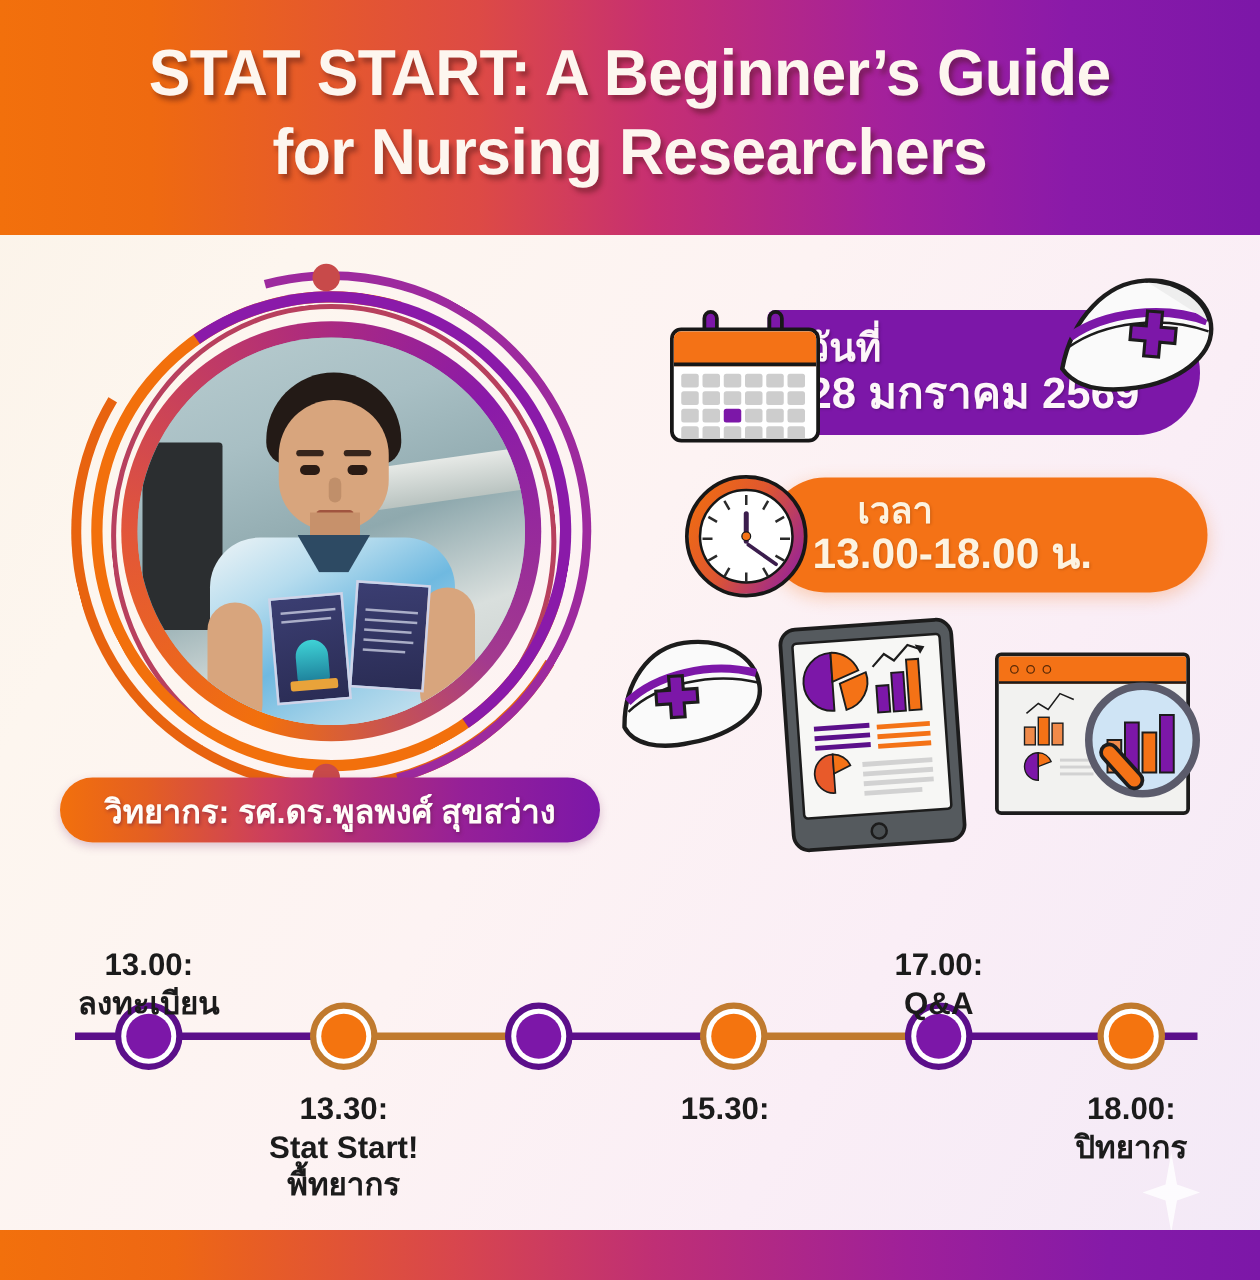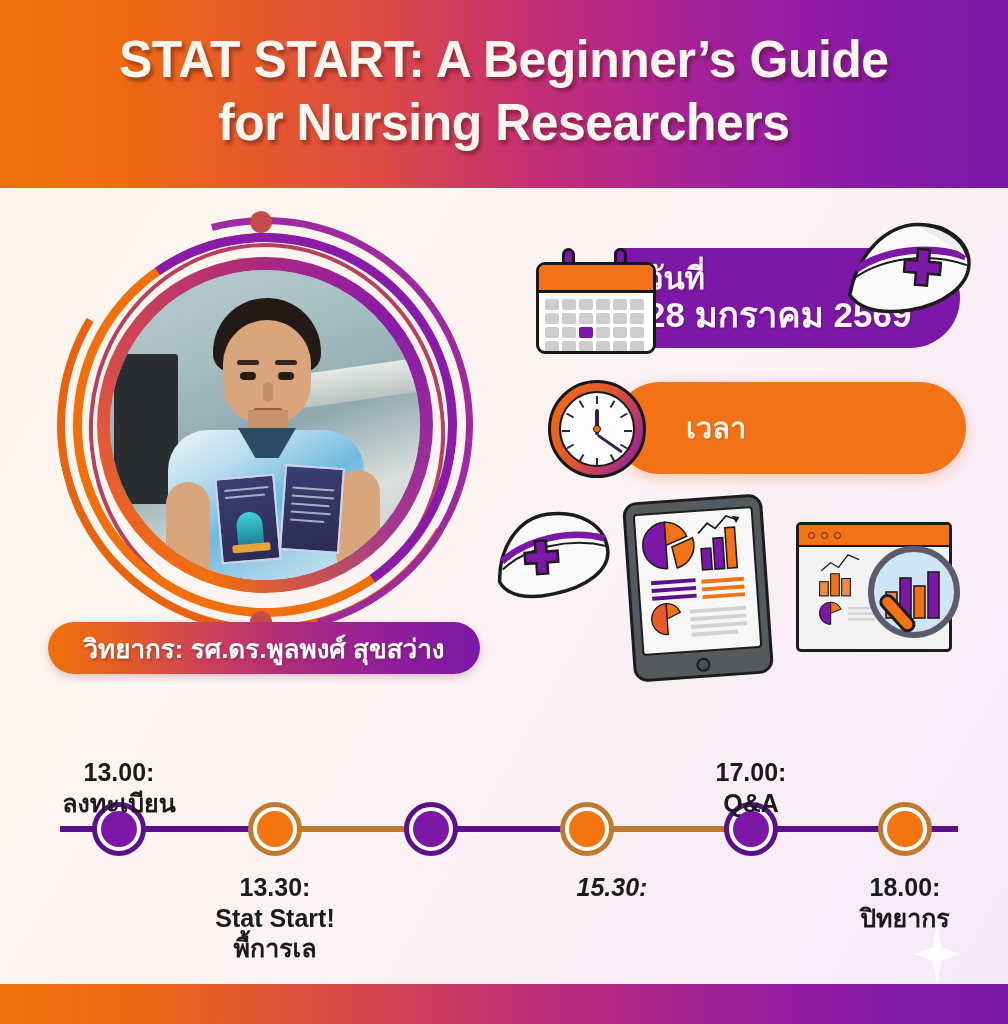--- a/index.html
+++ b/index.html
@@ -371,20 +371,21 @@
           <i></i>
           <i></i>
           <i></i>
           <i></i>
       </div>
     </div>
   </div>
 
   <div class="time-badge">
     <div class="l1">เวลา</div>
+    <div class="l2">13.00-18.00 น.</div>
   </div>
 
   <div class="clock-icon">
     <div class="clock-rim"></div>
     <div class="clock-face">
       <div class="tick" style="transform:rotate(0deg)"></div>
       <div class="tick" style="transform:rotate(30deg)"></div>
       <div class="tick" style="transform:rotate(60deg)"></div>
       <div class="tick" style="transform:rotate(90deg)"></div>
       <div class="tick" style="transform:rotate(120deg)"></div>
@@ -504,33 +505,33 @@
       <div>13.00:</div>
       <div>ลงทะเบียน</div>
     </div>
 
     <div class="tl-node orange" style="left:248px;">
         <div class="inner"></div>
       </div>
     <div class="tl-label below" style="left:175px;">
       <div>13.30:</div>
       <div>Stat Start!</div>
-      <div>พื้การเล</div>
+      <div>พื้ทยากร</div>
     </div>
 
     <div class="tl-node purple" style="left:404px;">
         <div class="inner"></div>
       </div>
     <div class="tl-label above" style="left:331px;">
     </div>
 
     <div class="tl-node orange" style="left:560px;">
         <div class="inner"></div>
       </div>
-    <div class="tl-label below" style="left:500px; width:224px;font-style:italic;">
+    <div class="tl-label below" style="left:468px; width:224px;">
       <div>15.30:</div>
     </div>
 
     <div class="tl-node purple" style="left:724px;">
         <div class="inner"></div>
       </div>
     <div class="tl-label above" style="left:651px;">
       <div>17.00:</div>
       <div>Q&amp;A</div>
     </div>

